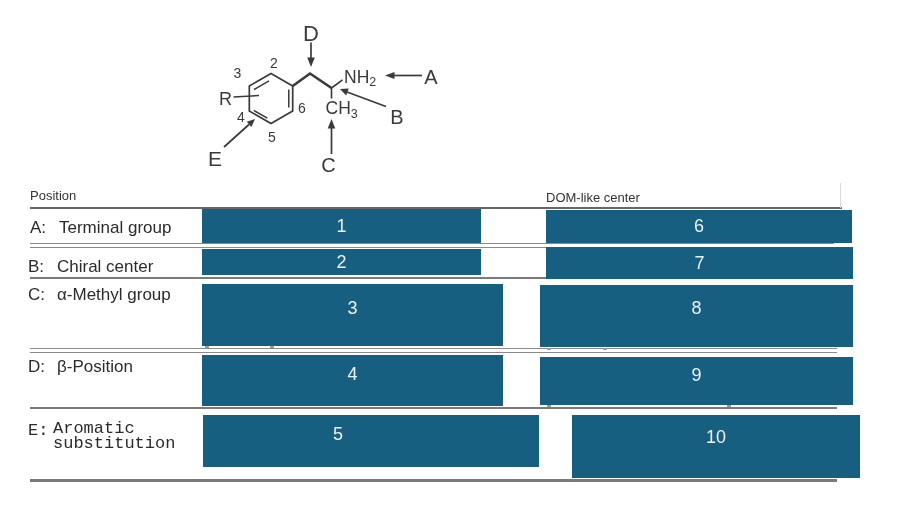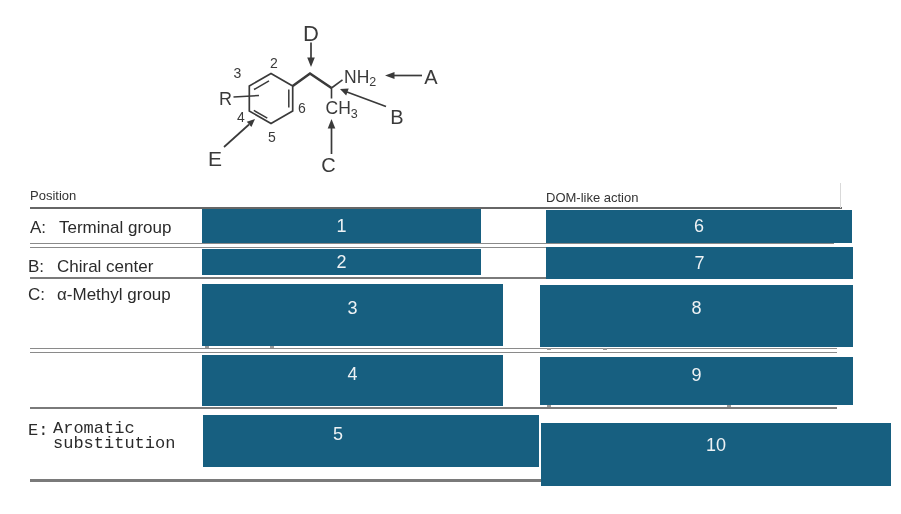--- a/index.html
+++ b/index.html
@@ -78,38 +78,41 @@
     <text x="237.5" y="78" font-size="14" text-anchor="middle">3</text>
     <text x="241" y="122" font-size="14" text-anchor="middle">4</text>
     <text x="272" y="141.5" font-size="14" text-anchor="middle">5</text>
     <text x="302" y="112.5" font-size="14" text-anchor="middle">6</text>
 
     <text x="344" y="82.5" font-size="17.5"><tspan>NH</tspan><tspan font-size="12.5" dy="3.5">2</tspan></text>
     <text x="325.5" y="114" font-size="17.5"><tspan>CH</tspan><tspan font-size="12.5" dy="3.5">3</tspan></text>
   </svg>
 
   <div class="abs hdr" style="left:30px;top:188px;">Position</div>
-  <div class="abs hdr" style="left:546px;top:190px;">DOM-like action</div>
+  <div class="abs hdr" style="left:546px;top:190px;">DOM-like center</div>
 
   <div class="rule dark" style="left:30px;top:207px;width:812px;height:2px;"></div>
   <div class="rule2" style="left:30px;top:243px;width:804px;"></div>
   <div class="rule" style="left:30px;top:277px;width:804px;height:2.4px;"></div>
   <div class="rule2" style="left:30px;top:348px;width:807px;"></div>
   <div class="rule" style="left:30px;top:407px;width:807px;height:2.4px;"></div>
   <div class="rule" style="left:30px;top:479px;width:807px;height:2.6px;"></div>
   <div class="edge" style="left:840px;top:183px;height:25px;"></div>
 
   <div class="abs rowlbl" style="left:30px;top:218px;">
     <span class="pfx">A:</span><span>Terminal group</span>
   </div>
   <div class="abs rowlbl" style="left:28px;top:257px;">
     <span class="pfx">B:</span><span>Chiral center</span>
   </div>
   <div class="abs rowlbl" style="left:28px;top:285px;">
     <span class="pfx">C:</span><span>α-Methyl group</span>
+  </div>
+  <div class="abs rowlbl" style="left:28px;top:357px;">
+    <span class="pfx">D:</span><span>β-Position</span>
   </div>
   <div class="abs rowlbl etwo" style="left:28px;top:421px;font-family:Liberation Mono, monospace;">
     <span class="pfx">E:</span><span class="twoline"><span>Aromatic</span><br><span>substitution</span></span>
   </div>
 
   <div class="tealbox" style="left:202px;top:209px;width:279px;height:34px;">
       <span>1</span>
     </div>
   <div class="tealbox" style="left:546px;top:210px;width:306px;height:33px;">
       <span>6</span>
@@ -132,21 +135,21 @@
   <div class="tealbox topalign" style="left:202px;top:355px;width:301px;height:51px;">
       <span style="margin-top:9px;">4</span>
     </div>
   <div class="tealbox topalign" style="left:540px;top:357px;width:313px;height:48px;">
       <span style="margin-top:8px;">9</span>
     </div>
 
   <div class="tealbox topalign" style="left:203px;top:415px;width:336px;height:52px;">
       <span class="num5" style="margin-top:9px;">5</span>
     </div>
-  <div class="tealbox topalign" style="left:541px;top:415px;width:350px;height:63px;margin-top:8px;">
+  <div class="tealbox topalign" style="left:572px;top:415px;width:288px;height:63px;">
       <span style="margin-top:12px;">10</span>
     </div>
 
   <div class="speck" style="left:205px;top:346px;"></div>
   <div class="speck" style="left:270px;top:346px;"></div>
   <div class="speck" style="left:547px;top:348px;"></div>
   <div class="speck" style="left:603px;top:348px;"></div>
   <div class="speck" style="left:547px;top:405px;"></div>
   <div class="speck" style="left:727px;top:405px;"></div>
 

